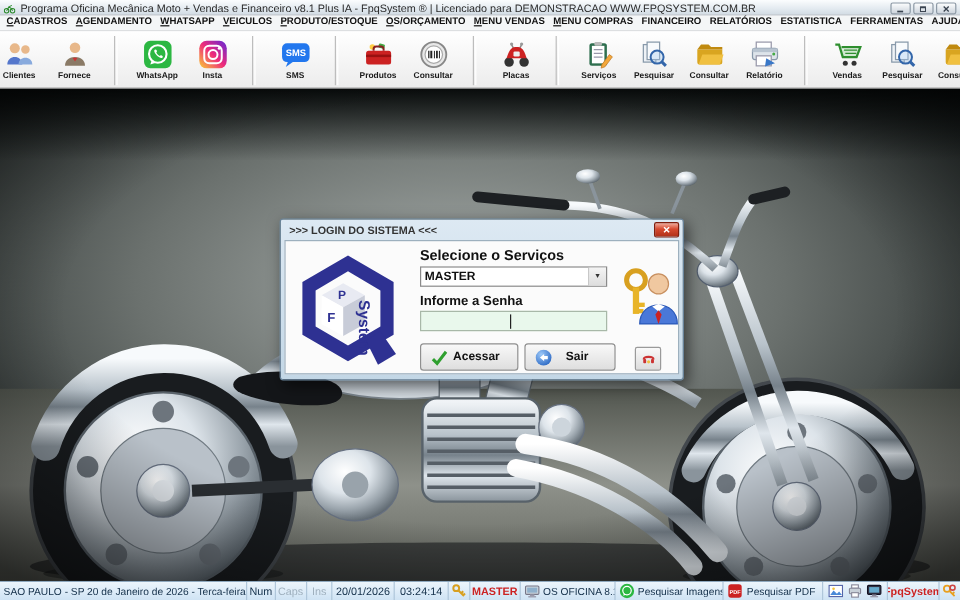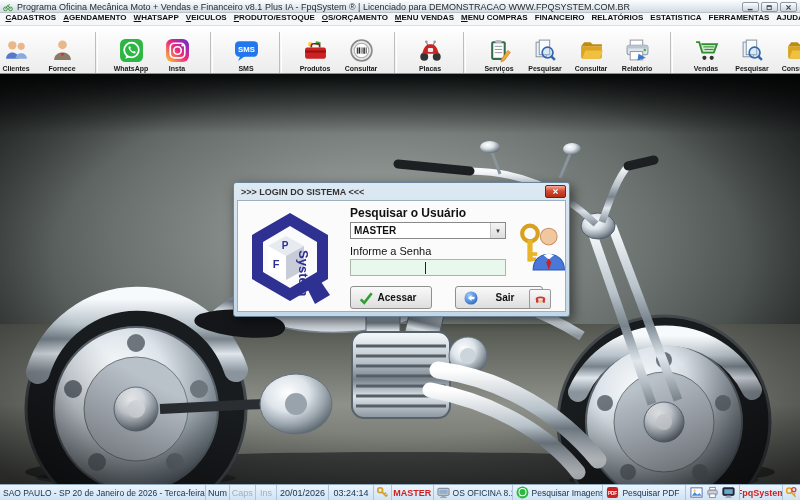--- a/index.html
+++ b/index.html
@@ -12,21 +12,21 @@
   .title-text { font-size:9px; color:#2a2a2a; margin-left:4px; white-space:nowrap; overflow:hidden; flex:1; }
   .win-btns { display:flex; gap:2px; margin-left:4px; }
   .win-btn { width:17px; height:10px; background:linear-gradient(#fbfcfd,#ccd4dc); border:1px solid #8d99a5; border-radius:2px; display:flex; align-items:center; justify-content:center; }
   .win-btn svg { width:7px; height:7px; display:block; }
 
   
   .menubar { height:13px; flex:0 0 13px; background:#f4f6f7; border-bottom:1px solid #dddfe1; display:flex; align-items:flex-start; padding-left:2px; }
   .mitem { font-size:8px; font-weight:bold; color:#101010; padding:0 3.5px; white-space:nowrap; cursor:default; }
 
   
-  .toolbar { height:48px; flex:0 0 48px; background:linear-gradient(#ffffff,#ececec); border-bottom:1px solid #8f8f8f; display:flex; align-items:flex-end; padding:1px 0 0 2px;gap:18px; }
+  .toolbar { height:48px; flex:0 0 48px; background:linear-gradient(#ffffff,#ececec); border-bottom:1px solid #8f8f8f; display:flex; align-items:center; padding:1px 0 0 2px;gap:18px; }
   .tbtn { width:28px; flex:0 0 28px; display:flex; flex-direction:column; align-items:center; padding-top:1px; cursor:default; }
   .ticon { width:25px; height:25px; }
   .ticon svg { width:25px; height:25px; display:block; }
   .tlabel { font-size:7px; font-weight:bold; color:#1a1a1a; white-space:nowrap; line-height:9px; margin-top:1px; }
   .tsep { width:3px; flex:0 0 3px; height:41px; margin:1px 1px 0 1px; border-left:1px solid #bdbdbd; border-right:1px solid #ffffff; }
 
   
   .main { flex:1 1 auto; position:relative; background:#0c0f10; overflow:hidden; }
   .photo { position:absolute; inset:0; }
 
@@ -35,29 +35,29 @@
   .dialog-titlebar { height:17px; display:flex; align-items:center; }
   .dialog-title { font-size:9px; font-weight:bold; color:#333; padding-left:4px; flex:1; }
   .dialog-close { width:21px; height:13px; background:linear-gradient(#f2ac9c,#d6492f 45%,#b03018); border:1px solid #7e1e0e; border-radius:2px; display:flex; align-items:center; justify-content:center; cursor:default; }
   .dialog-close svg { width:7px; height:7px; display:block; }
   .dialog-body { position:relative; height:112px; background:#fbfbfb; border:1px solid #9db0be; }
   .fpq-logo { position:absolute; left:9px; top:5px; }
   .dlg-label1 { position:absolute; left:112px; top:5px; font-size:12px; font-weight:bold; color:#111; }
   .combo { position:absolute; left:112px; top:21px; width:156px; height:17px; background:#fff; border:1px solid #8a8a8a; display:flex; align-items:center; }
   .combo-value { flex:1; font-size:10px; font-weight:bold; color:#111; padding-left:3px; }
   .combo-arrow { width:15px; height:100%; border-left:1px solid #c8c8c8; background:linear-gradient(#f4f4f4,#dddddd); display:flex; align-items:center; justify-content:center; font-size:6px; color:#333; }
-  .dlg-label2 { position:absolute; left:112px; top:44px; font-size:11px; font-weight:normal; color:#111; }
+  .dlg-label2 { position:absolute; left:112px; top:44px; font-size:11px; font-weight:bold; color:#111; }
   .pass-field { position:absolute; left:112px; top:58px; width:156px; height:17px; background:#e9f8ec; border:1px solid #a8b8a8; }
   .caret { position:absolute; left:48%; top:2px; width:1px; height:12px; background:#222; }
   .btn { position:absolute; height:23px; background:linear-gradient(#f9f9f9,#dedede); border:1px solid #8f8f8f; border-radius:3px; display:flex; align-items:center; font-size:10px; color:#111; cursor:default; }
   .btn .bicon { margin-left:8px; width:14px; height:14px; }
   .btn .bicon svg { width:14px; height:14px; display:block; }
   .btn .blabel { flex:1; text-align:center; margin-right:10px;font-weight:bold; }
   .btn-access { left:112px; top:85px; width:82px; }
-  .btn-exit { left:217px; top:85px; width:88px; }
+  .btn-exit { left:199px; top:85px; width:76px; }
   .btn-mini { position:absolute; left:291px; top:88px; width:22px; height:20px; background:linear-gradient(#f9f9f9,#dcdcdc); border:1px solid #9a9a9a; border-radius:2px; display:flex; align-items:center; justify-content:center; }
   .btn-mini svg { width:13px; height:13px; display:block; }
   .key-user { position:absolute; left:281px; top:22px; width:47px; height:48px; }
   .key-user svg { width:47px; height:48px; display:block; }
 
   
   .statusbar { height:16px; flex:0 0 16px; background:linear-gradient(#ecf5fc,#cfe3f4); border-top:1px solid #8fa9bf; display:flex; font-size:9px; color:#14304a; }
   .sseg { border-right:1px solid #afc6da; display:flex; align-items:center; padding:0 3px; white-space:nowrap; overflow:hidden; }
   .sseg .sicon { width:13px; height:13px; margin-right:3px; flex:0 0 13px; }
   .sseg .sicon svg { width:13px; height:13px; display:block; }
@@ -588,21 +588,21 @@
         <svg class="fpq-logo" width="86" height="104" viewBox="0 0 86 104">
           <path fill-rule="evenodd" fill="#2e3192" d="M43 7L81 29V73L43 95L5 73V29Z M43 20L70 36V66L43 82L16 66V36Z"></path>
           <polygon points="58,78 70,70 83,89 68,98" fill="#2e3192"></polygon>
           <polygon points="39,30 57,40 39,50 21,40" fill="#e8eaf2"></polygon>
           <polygon points="21,40 39,50 39,74 21,64" fill="#ffffff"></polygon>
           <polygon points="57,40 39,50 39,74 57,64" fill="#c8ccd8"></polygon>
           <text x="38" y="43" font-size="10" font-weight="bold" fill="#2e3192" text-anchor="middle">P</text>
           <text x="29" y="62" font-size="11" font-weight="bold" fill="#2e3192" text-anchor="middle">F</text>
           <text transform="translate(52,44) rotate(90)" font-size="13" font-weight="bold" fill="#2e3192">System</text>
         </svg>
-        <div class="dlg-label1">Pesquisar o Usuário</div>
+        <div class="dlg-label1">Selecione o Serviços</div>
         <div class="combo">
           <span class="combo-value">MASTER</span>
           <span class="combo-arrow">▼</span>
         </div>
         <div class="dlg-label2">Informe a Senha</div>
         <div class="pass-field">
           <span></span>
           <span class="caret"></span>
         </div>
         <div class="key-user">

